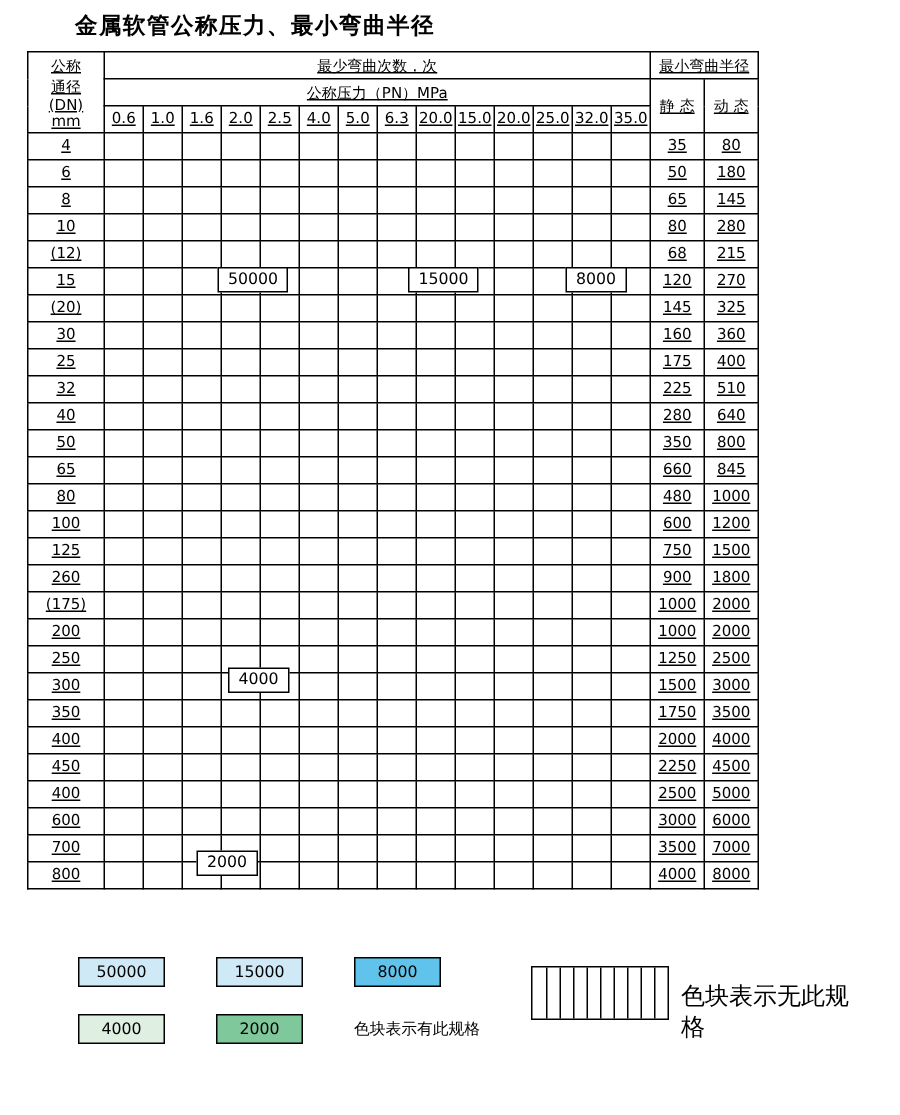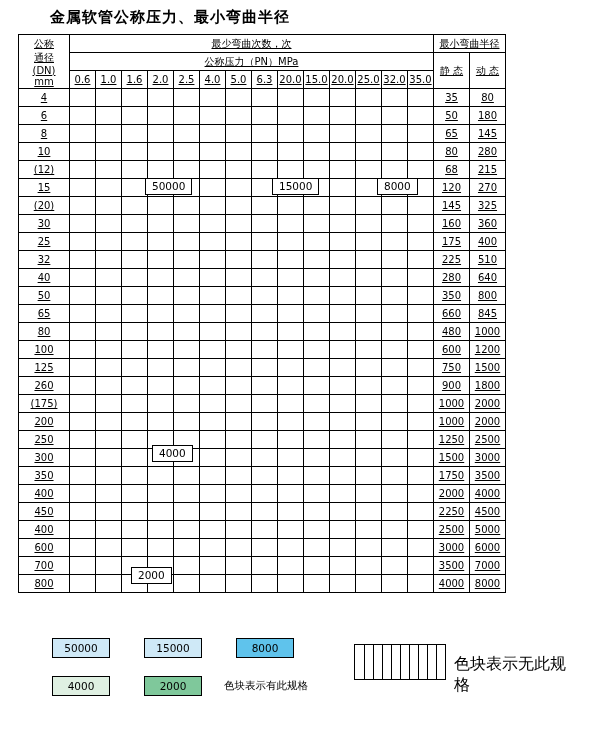--- a/index.html
+++ b/index.html
@@ -90,20 +90,21 @@
     vertical-align: middle;
   }
   .legend-row {
     position: relative;
     height: 30px;
   }
   .legend-note {
     font-size: 10.5px;
     display: inline-block;
     vertical-align: middle;
+    margin-left: 12px;
     text-align: center;
   }
   .chip-pos { position: absolute; }
   #hatchbox {
     position: absolute;
     left: 320px;
     top: 8px;
     width: 90px;
     height: 34px;
     border: 1px solid #000;

